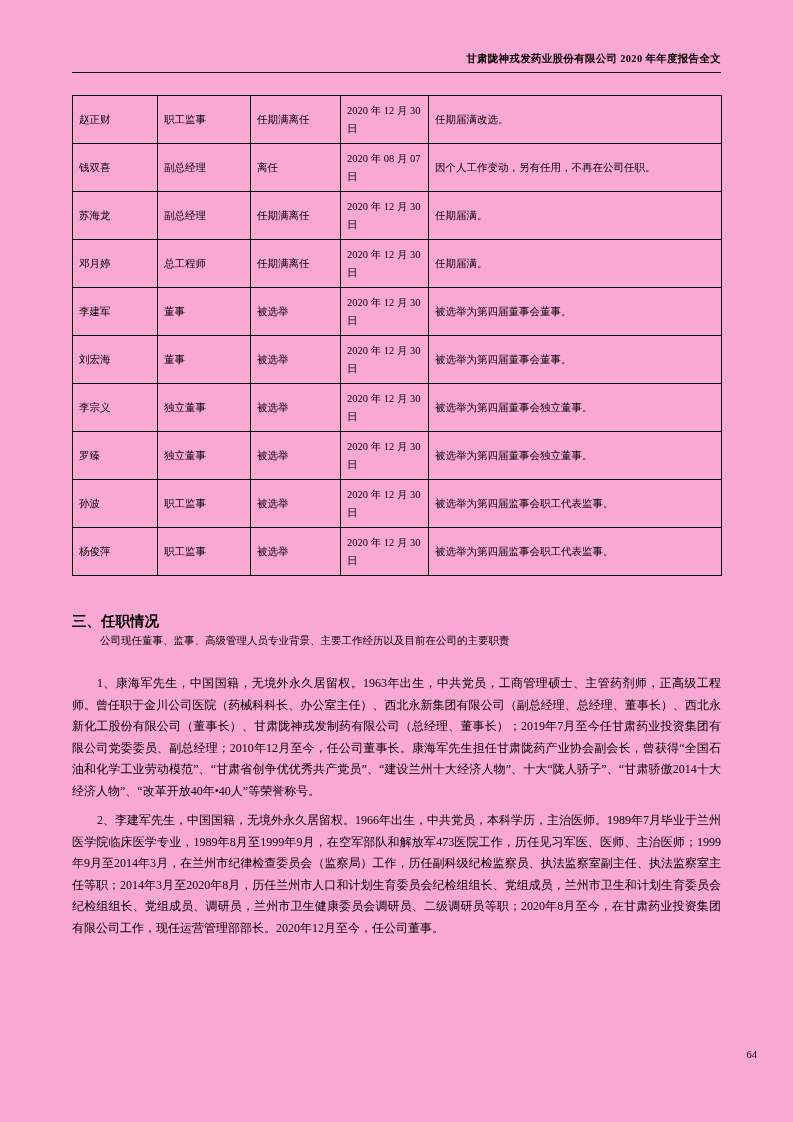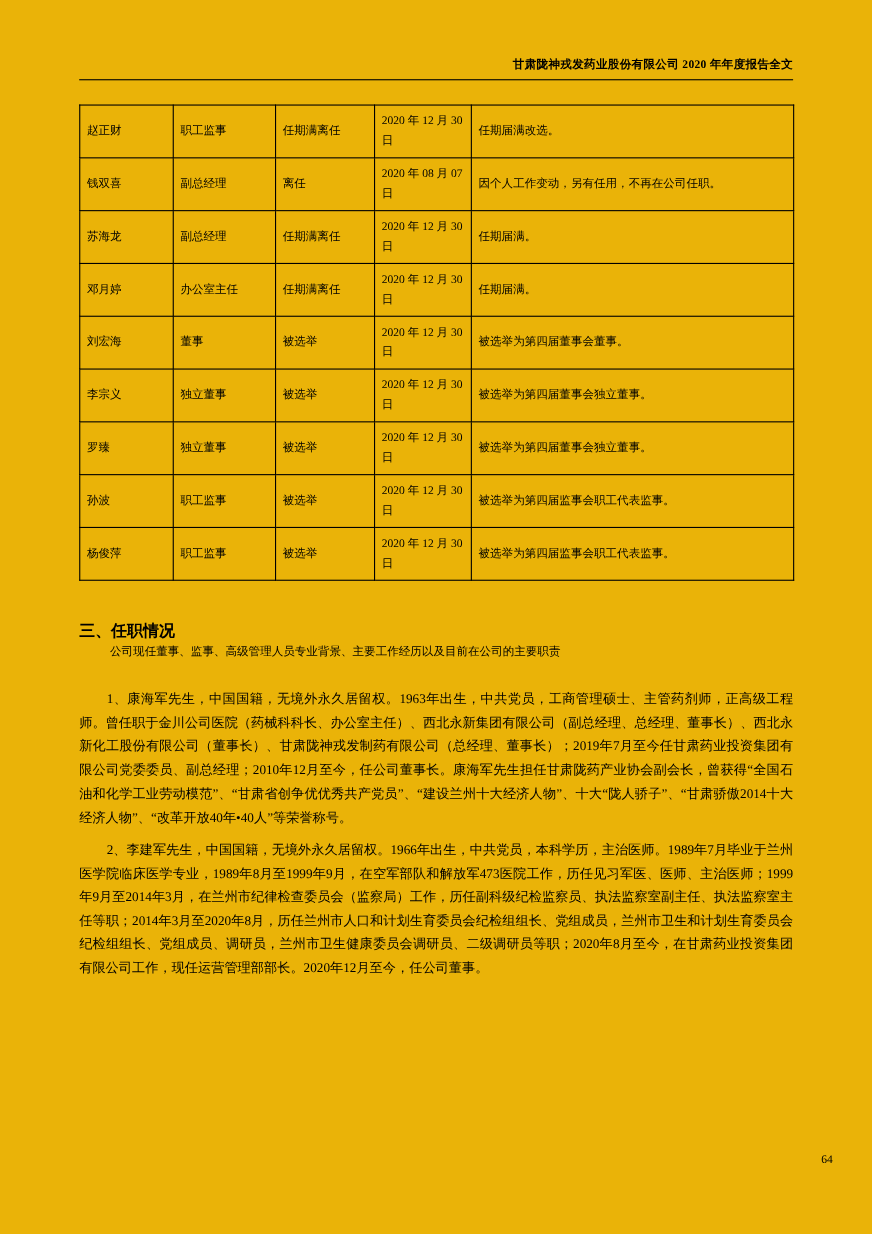--- a/index.html
+++ b/index.html
@@ -2,21 +2,21 @@
 <html><head>
 <meta charset="utf-8">
 <style>
   * { box-sizing: border-box; }
   html, body { margin: 0; padding: 0; background: #e8e8e8; }
   .page {
     position: relative;
     width: 793px;
     height: 1122px;
     margin: 0 auto;
-    background: #eab308;
+    background: #f9a8d4;
     font-family: "Liberation Serif", "DejaVu Serif", serif;
     color: #000000;
     overflow: hidden;
   }
   .header {
     position: absolute;
     top: 52px;
     left: 72px;
     width: 649px;
     text-align: right;
@@ -113,24 +113,31 @@
         </tr>
         <tr>
           <td>苏海龙</td>
           <td>副总经理</td>
           <td>任期满离任</td>
           <td>2020 年 12 月 30 日</td>
           <td>任期届满。</td>
         </tr>
         <tr>
           <td>邓月婷</td>
-          <td>办公室主任</td>
+          <td>总工程师</td>
           <td>任期满离任</td>
           <td>2020 年 12 月 30 日</td>
           <td>任期届满。</td>
+        </tr>
+        <tr>
+          <td>李建军</td>
+          <td>董事</td>
+          <td>被选举</td>
+          <td>2020 年 12 月 30 日</td>
+          <td>被选举为第四届董事会董事。</td>
         </tr>
         <tr>
           <td>刘宏海</td>
           <td>董事</td>
           <td>被选举</td>
           <td>2020 年 12 月 30 日</td>
           <td>被选举为第四届董事会董事。</td>
         </tr>
         <tr>
           <td>李宗义</td>

